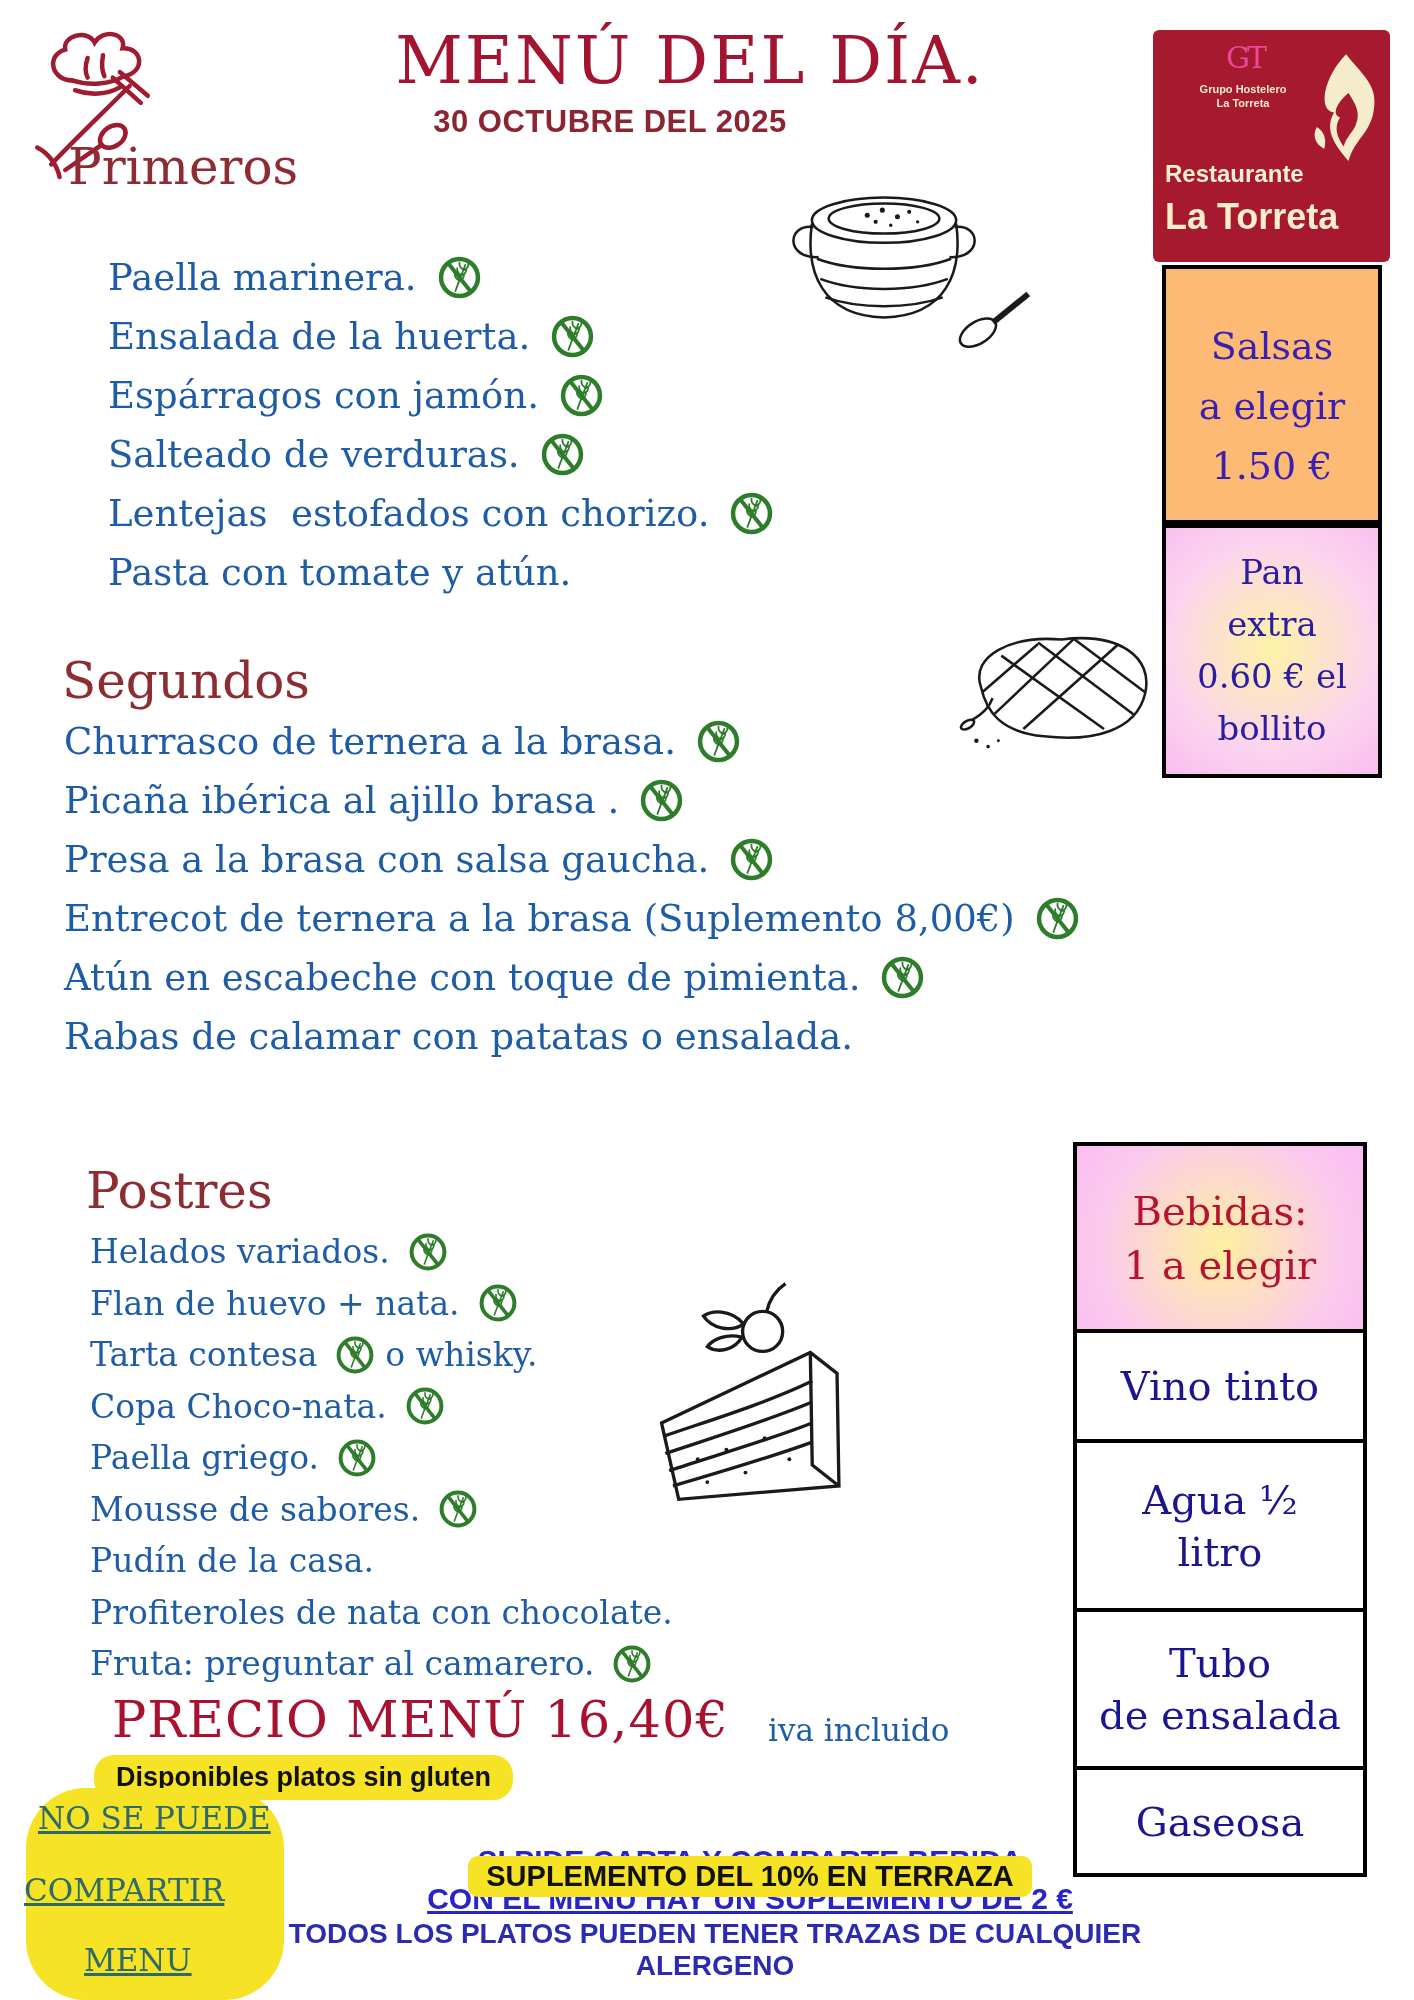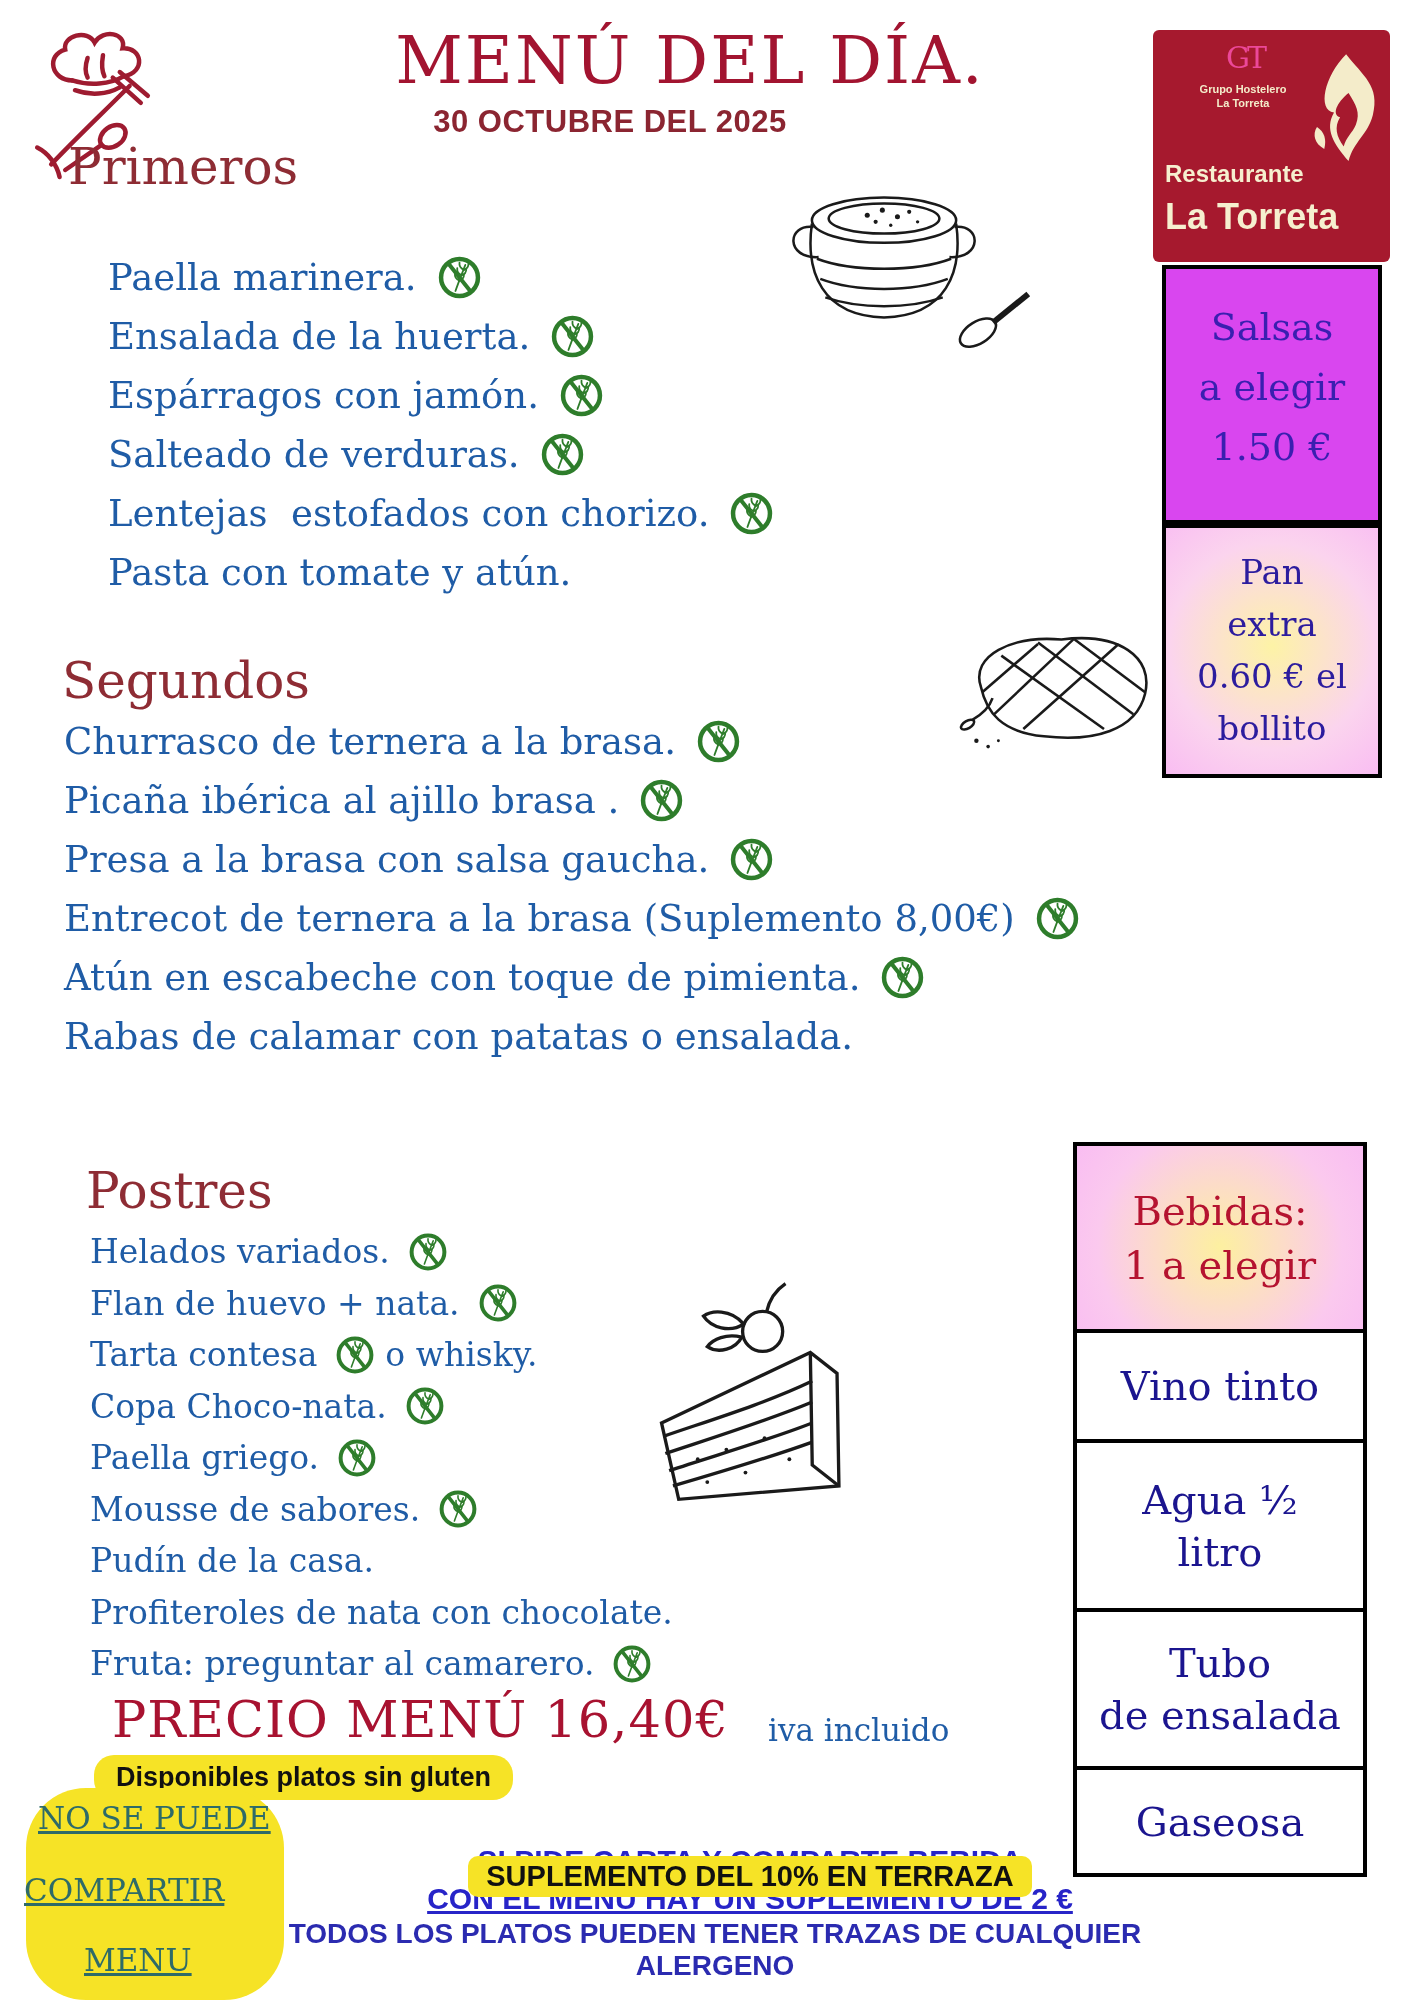--- a/index.html
+++ b/index.html
@@ -40,22 +40,22 @@
   .list-primeros{left:66px;top:248px;margin-left:42px;}
   .list-segundos{left:64px;top:712px;}
   .list-postres{left:90px;top:1226px;}
   .list-primeros .mi,.list-segundos .mi{height:59px;font-size:37px;}
   .list-postres .mi{height:51.5px;font-size:33px;}
   .gf{width:45px;height:45px;margin-left:20px;flex:none;}
   .list-postres .gf{width:40px;height:40px;margin-left:18px;}
   .mi .after{margin-left:10px;}
 
   
-  .salsas-box{left:1162px;top:265px;width:220px;height:259px;background:#d946ef;
-              border:4px solid #000;box-sizing:border-box;text-align:center;padding-top:28px;}
+  .salsas-box{left:1162px;top:265px;width:220px;height:259px;background:#fdba74;
+              border:4px solid #000;box-sizing:border-box;text-align:center;padding-top:47px;}
   .salsas-box span{display:block;font-size:38px;line-height:60px;color:#3a1fb0;}
   .pan-box{left:1162px;top:524px;width:220px;height:254px;border:4px solid #000;
            box-sizing:border-box;text-align:center;padding-top:18px;
            background:radial-gradient(circle at 50% 48%,#fdf3a6 0%,#fbd4ee 62%,#f9bdf2 100%);}
   .pan-box span{display:block;font-size:34px;line-height:52px;color:#2c1c9e;}
 
   
   .beb{left:1073px;top:1142px;width:238px;}
   .beb-cell{border:4px solid #000;box-sizing:border-box;width:294px;margin-top:-4px;
             display:flex;flex-direction:column;align-items:center;justify-content:center;

